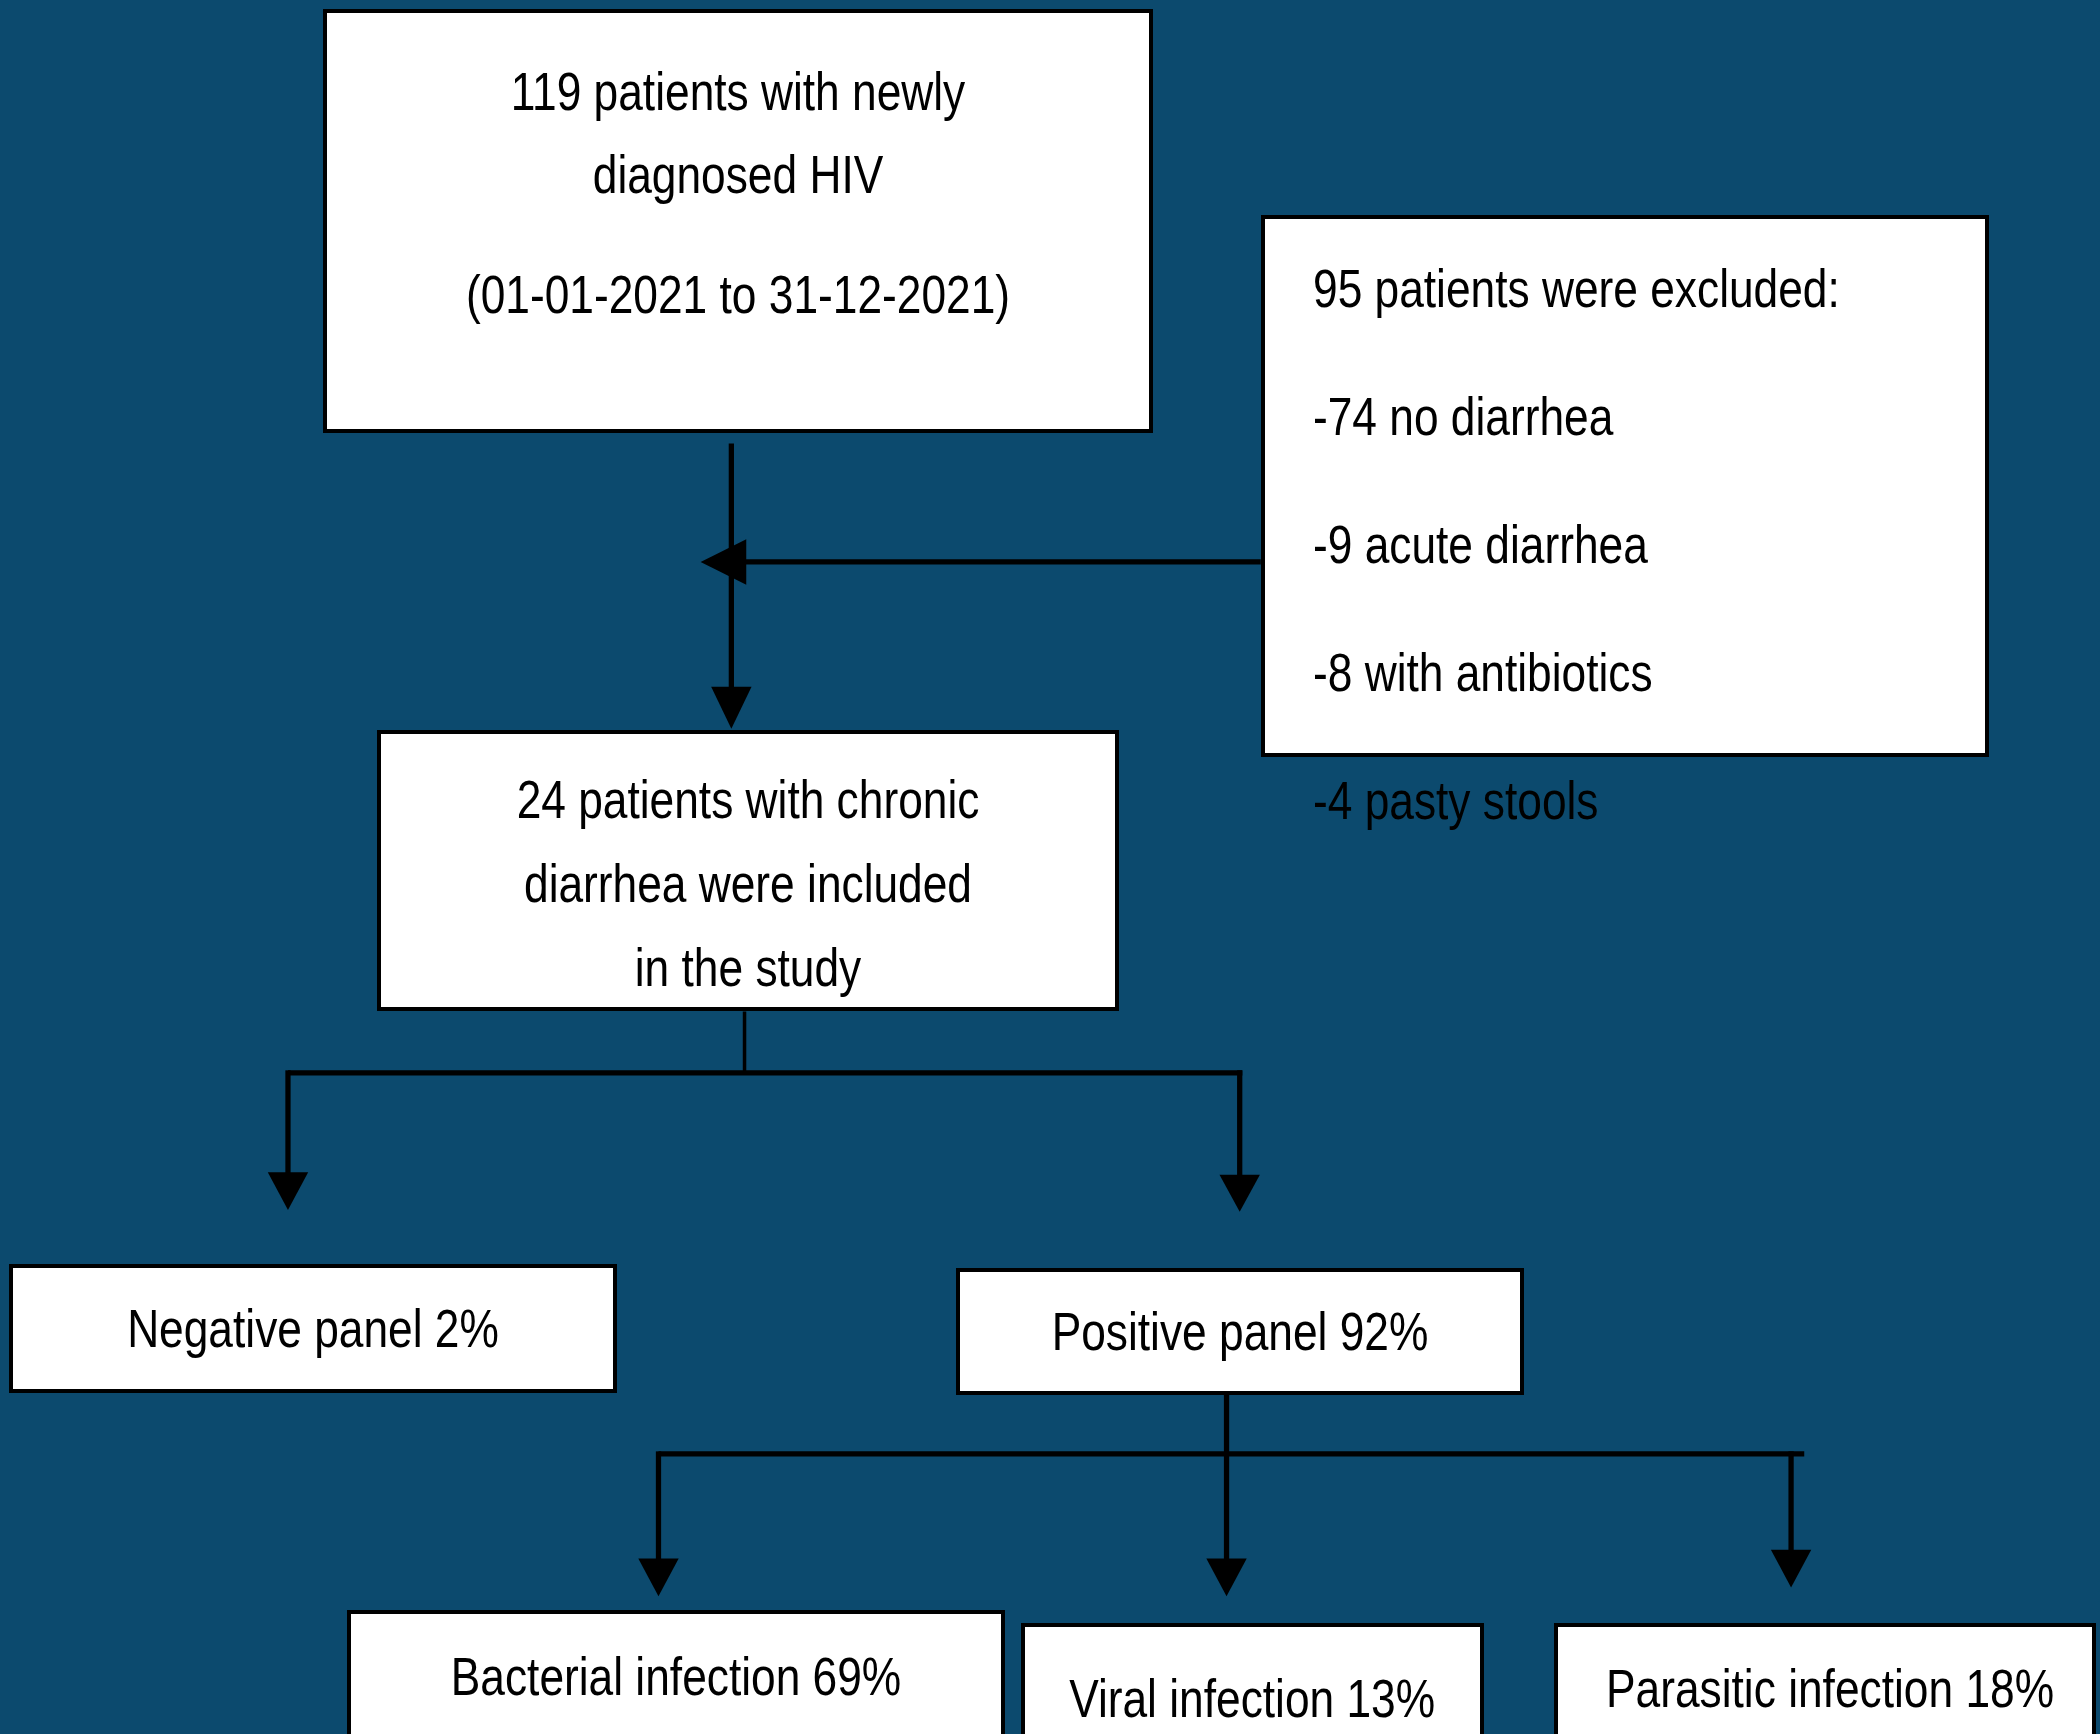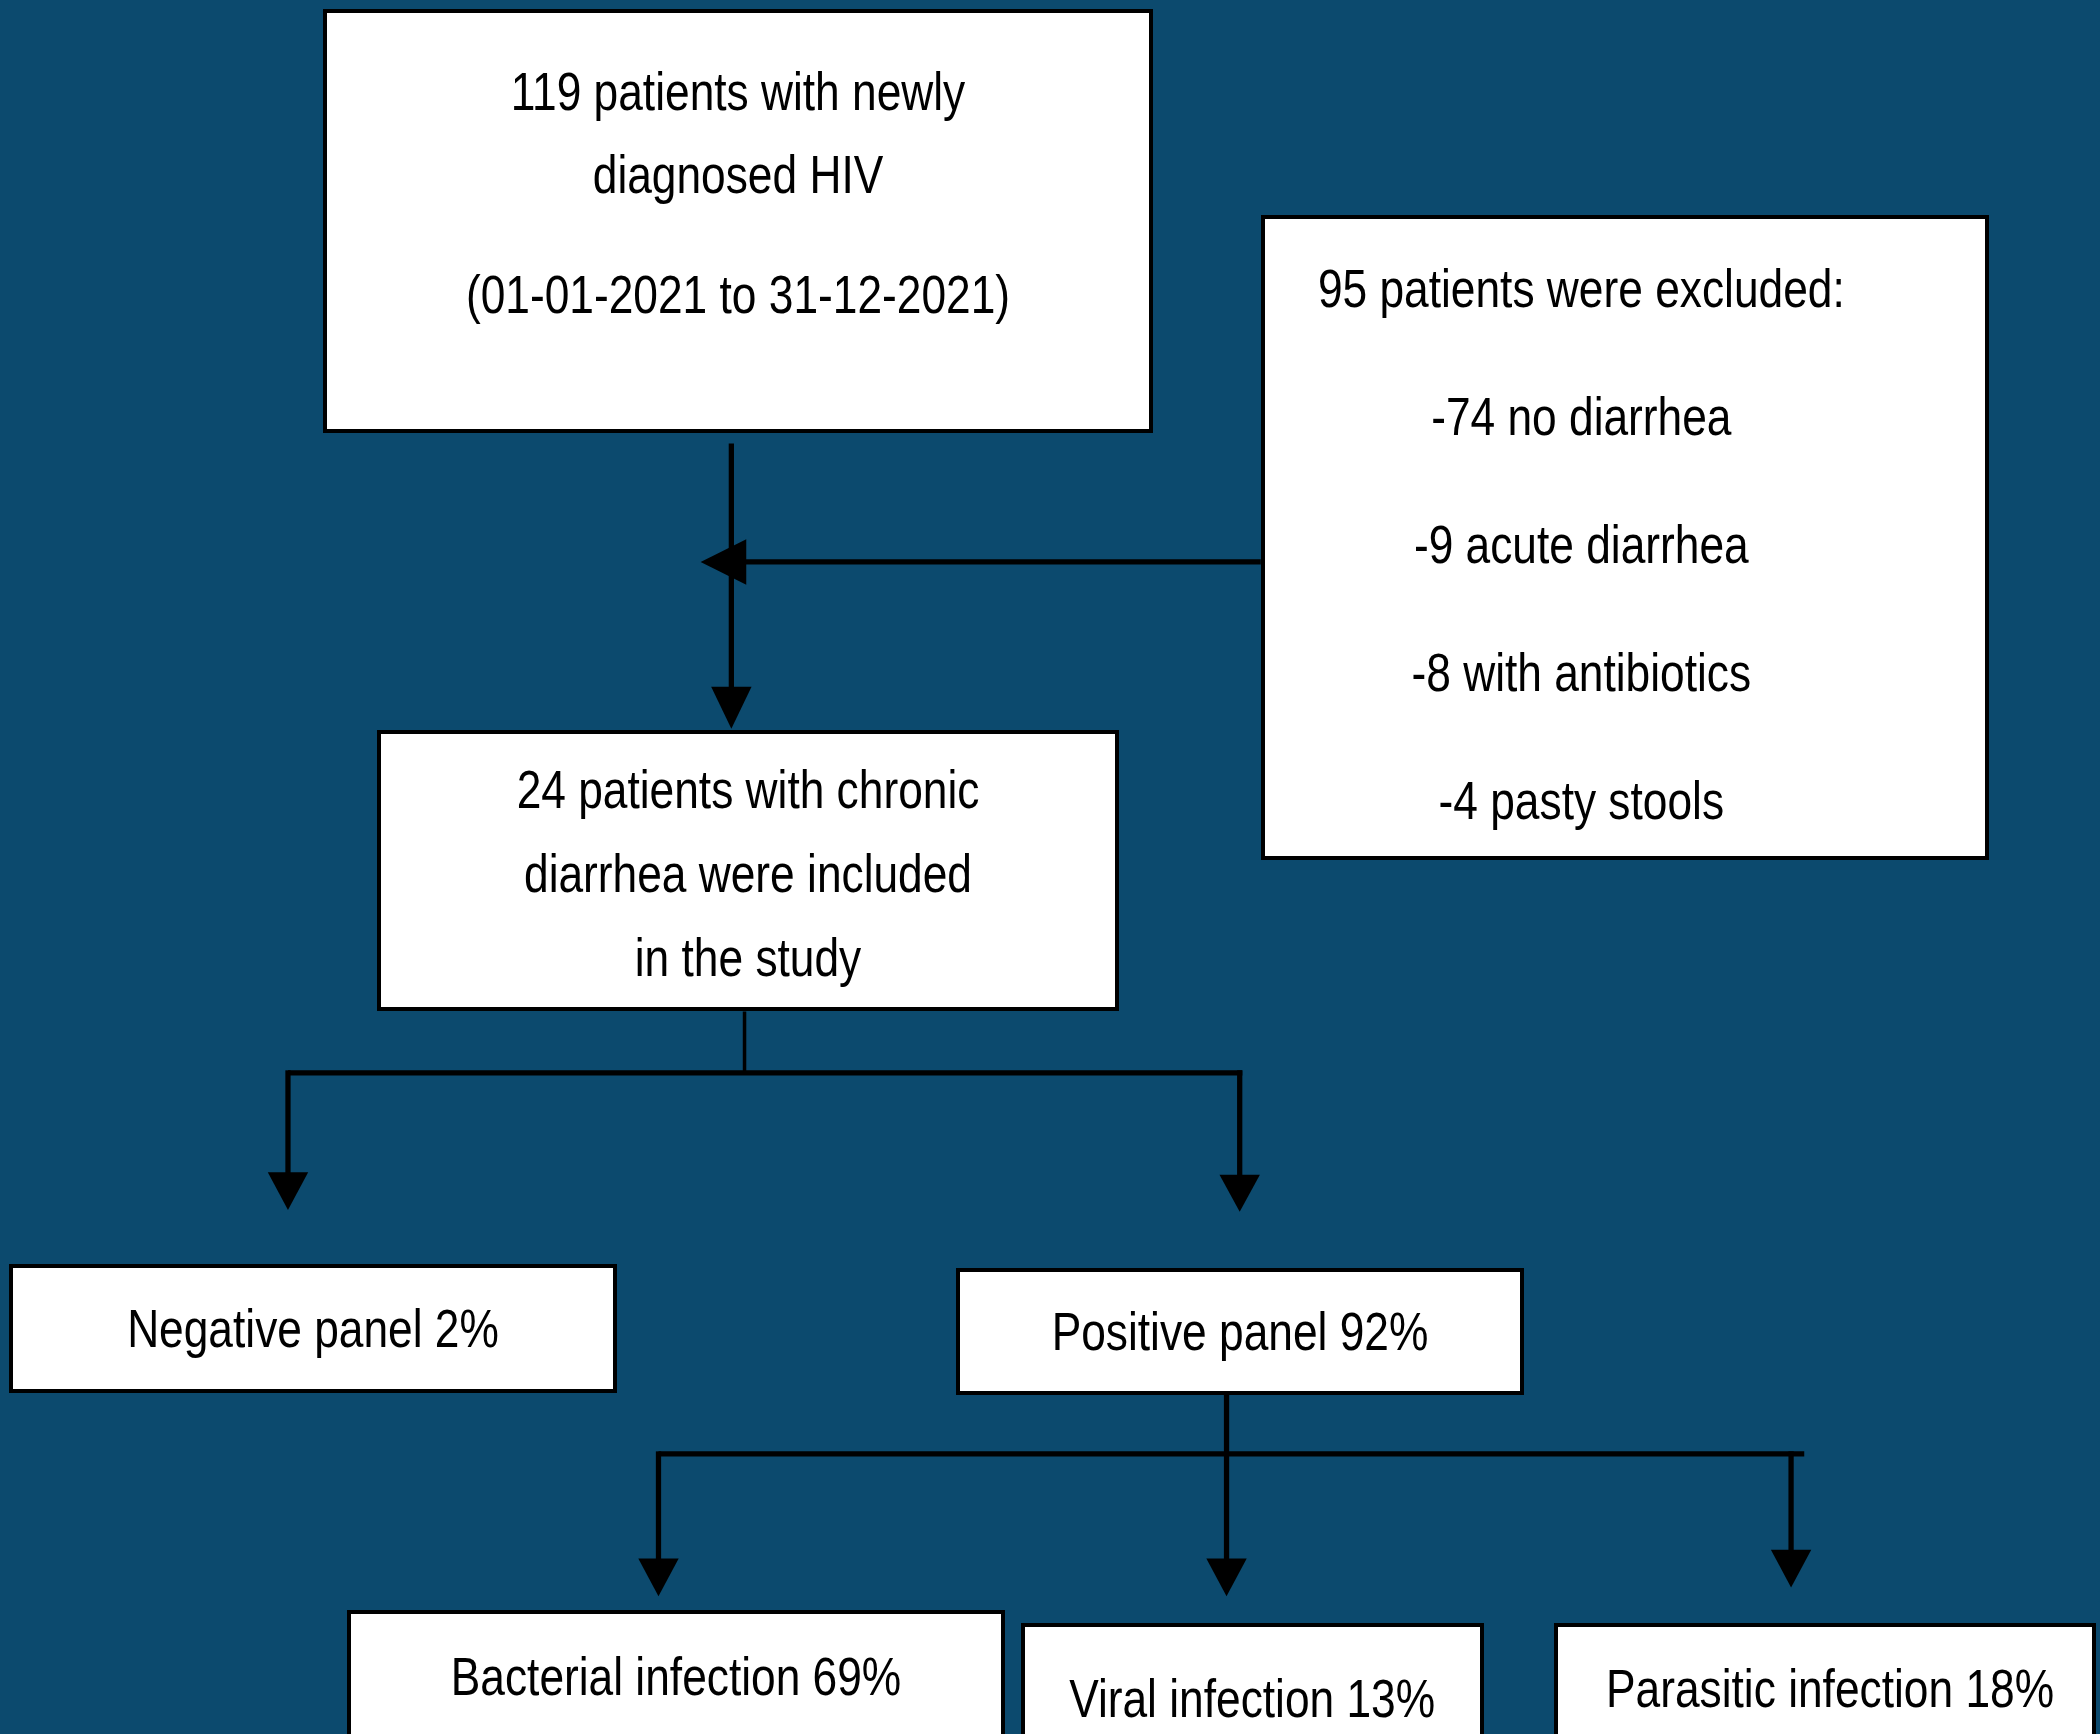--- a/index.html
+++ b/index.html
@@ -54,38 +54,38 @@
     padding-top: 37px;
   }
   .enrollment .date-line {
     margin-top: 37px;
   }
   
   .excluded {
     left: 1261px;
     top: 215px;
     width: 728px;
-    height: 645px;
+    height: 542px;
     padding: 42px 17.6px 0 48px;
-    text-align: center;
+    text-align: left;
     line-height: 54px;
   }
   .excluded .txt {
     transform-origin: left center;
   }
   .excluded .item {
     margin-top: 74px;
   }
   
   .included {
     left: 377px;
     top: 730px;
     width: 742px;
     height: 281px;
-    padding-top: 13px;
+    padding-top: 23px;
     line-height: 84px;
   }
   
   .negative {
     left: 8.8px;
     top: 1240px;
     width: 608px;
     height: 129px;
   }
   .positive {

